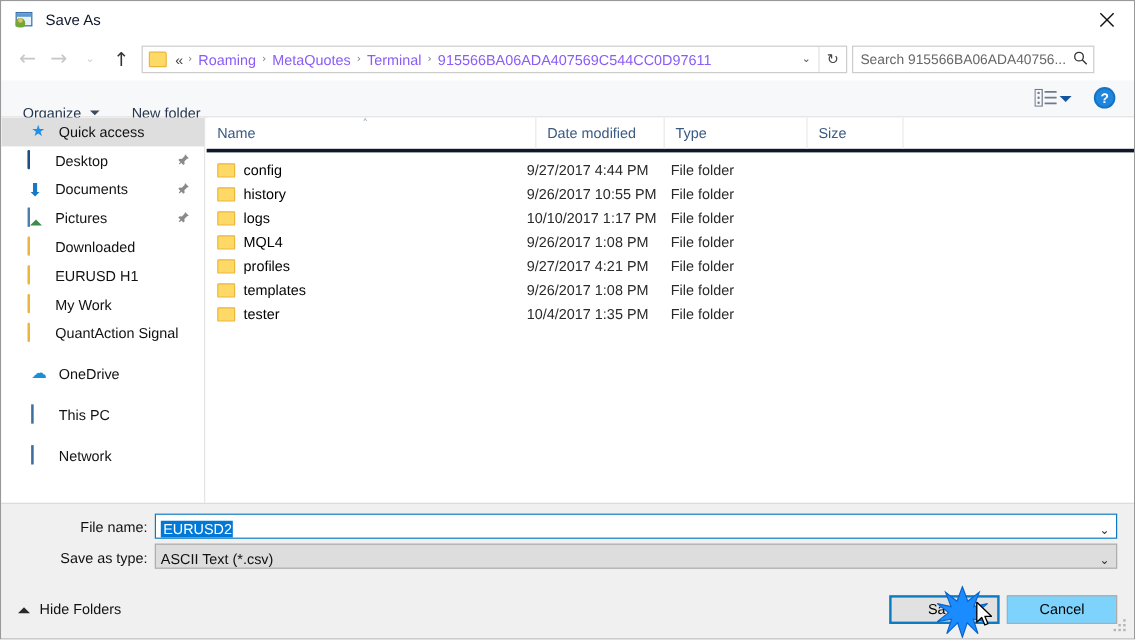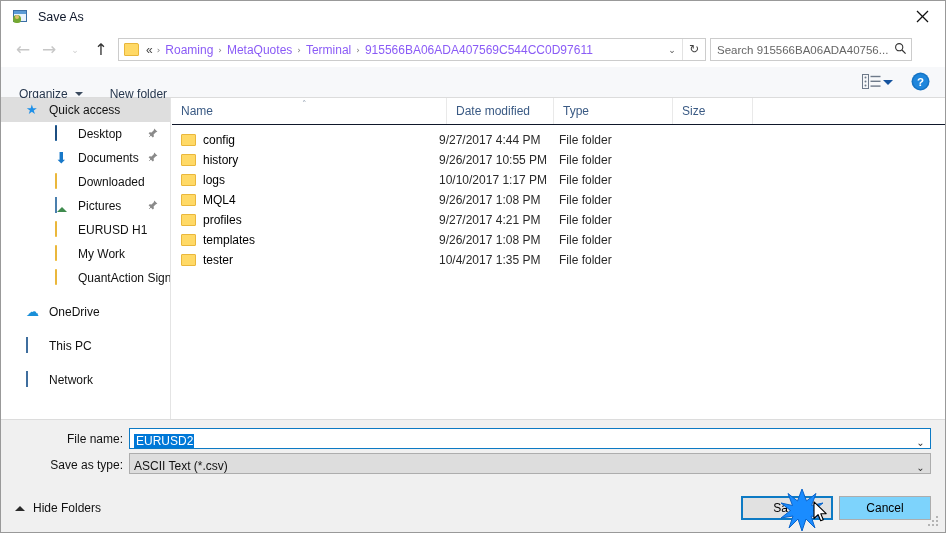--- a/index.html
+++ b/index.html
@@ -262,21 +262,21 @@
     margin-right: 6px;
     flex: none;
     position: relative;
   }
   .side-label { white-space: nowrap; }
   .pin {
     position: absolute;
     right: 12px; top: 6px;
   }
   .lvl0 { padding-left: 25px; }
-  .lvl1 { padding-left: 54px; }
+  .lvl1 { padding-left: 22px; }
 
   
   .ico-folder {
     width: 15px; height: 12px;
     background: #ffd966;
     border: 1px solid #eab73c;
     border-radius: 1px;
     box-sizing: border-box;
     margin-top: 2px;
   }
@@ -344,21 +344,21 @@
   .filepane {
     position: absolute;
     left: 171px; top: 97px;
     width: 773px; height: 321px;
     background: #ffffff;
     overflow: hidden;
   }
   .col-head {
     position: relative;
     height: 26px;
-    border-bottom: 1px solid #0f172a;
+    border-bottom: 3px solid #0f172a;
     background: #ffffff;
   }
   .col-head .ch {
     position: absolute;
     top: 0;
     height: 26px;
     line-height: 26px;
     font-size: 12px;
     color: #3a5a84;
     padding-left: 9px;
@@ -647,33 +647,33 @@
       <span class="side-label">Documents</span>
       <span class="pin">
         <svg width="10" height="11" viewBox="0 0 10 11">
             <path d="M6.2 0.6 L9.4 3.8 L7.9 4.3 L5.6 6.6 L5.9 8.4 L4.8 9.5 L0.6 5.3 L1.7 4.2 L3.5 4.5 L5.8 2.2 Z" fill="#8a8a8a"></path>
             <line x1="4.4" y1="5.7" x2="1.3" y2="8.8" stroke="#8a8a8a" stroke-width="1"></line>
           </svg>
       </span>
     </div>
 
     <div class="side-item lvl1">
-      <span class="ico"><span class="ico-folder"></span></span>
-      <span class="side-label">Downloaded</span>
-    </div>
-
-    <div class="side-item lvl1">
       <span class="ico"><span class="ico-pics"></span></span>
       <span class="side-label">Pictures</span>
       <span class="pin">
         <svg width="10" height="11" viewBox="0 0 10 11">
             <path d="M6.2 0.6 L9.4 3.8 L7.9 4.3 L5.6 6.6 L5.9 8.4 L4.8 9.5 L0.6 5.3 L1.7 4.2 L3.5 4.5 L5.8 2.2 Z" fill="#8a8a8a"></path>
             <line x1="4.4" y1="5.7" x2="1.3" y2="8.8" stroke="#8a8a8a" stroke-width="1"></line>
           </svg>
       </span>
+    </div>
+
+    <div class="side-item lvl1">
+      <span class="ico"><span class="ico-folder"></span></span>
+      <span class="side-label">Downloaded</span>
     </div>
 
     <div class="side-item lvl1">
       <span class="ico"><span class="ico-folder"></span></span>
       <span class="side-label">EURUSD H1</span>
     </div>
 
     <div class="side-item lvl1">
       <span class="ico"><span class="ico-folder"></span></span>
       <span class="side-label">My Work</span>

